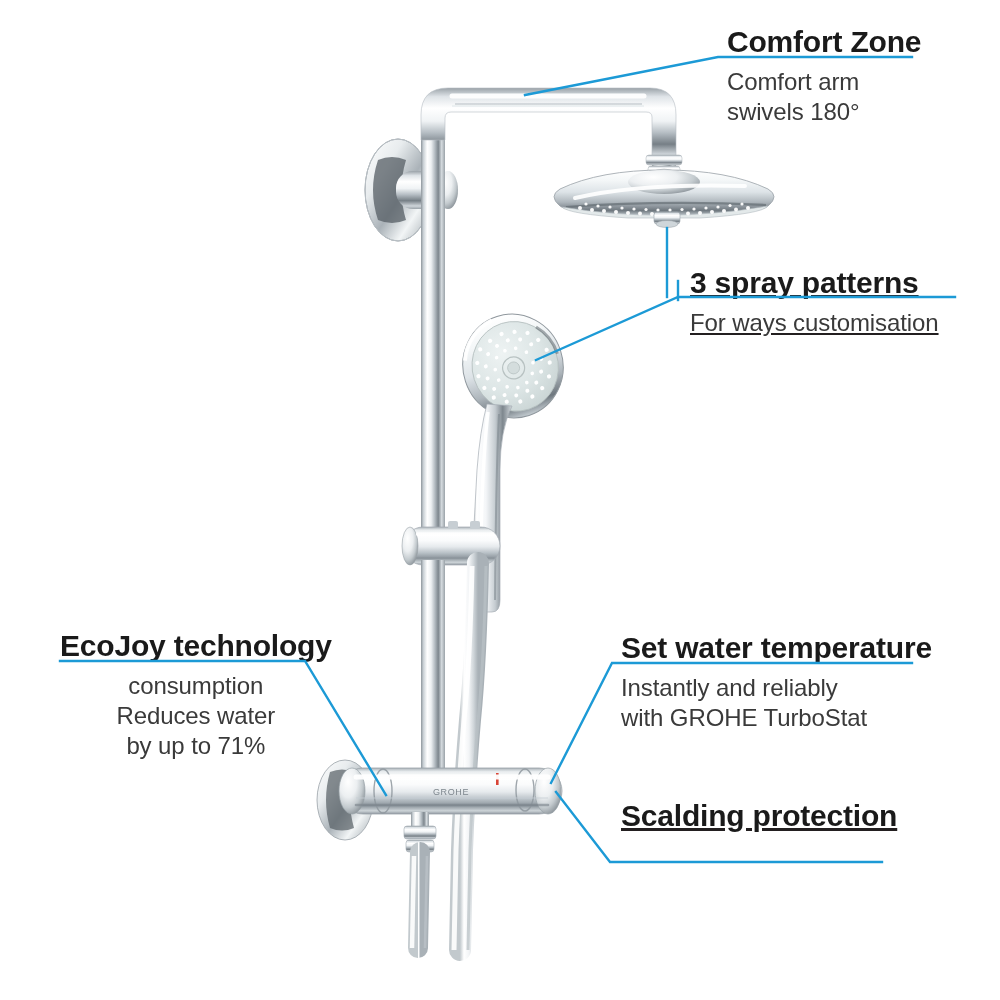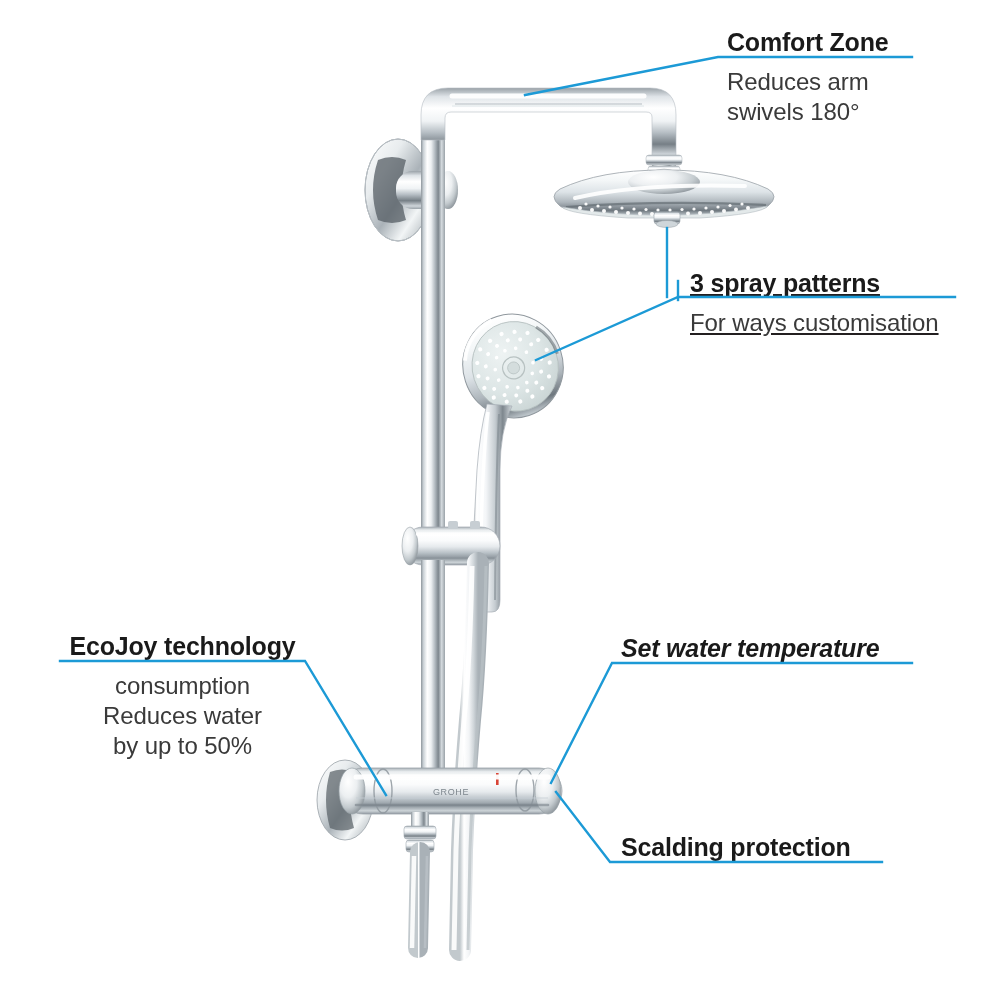--- a/index.html
+++ b/index.html
@@ -8,21 +8,21 @@
     font-family:"Liberation Sans","DejaVu Sans",sans-serif;
     color:#231f20;
     -webkit-font-smoothing:antialiased;
   }
   #stage{position:relative;width:1000px;height:1000px;background:#ffffff;}
 
   
   .callout{position:absolute;}
   .callout .title{
     font-weight:bold;
-    font-size:25px;
+    font-size:30px;
     line-height:30px;
     letter-spacing:-0.2px;
     color:#1a1a1a;
     white-space:nowrap;
   }
   .callout .rule{
     height:2px;background:#1c9ad6;margin-top:3px;margin-bottom:5px;
   }
   .callout .body{
     font-size:24px;
@@ -370,46 +370,50 @@
       <path d="M551 783 L612 663 L912 663"></path>
 
       <path d="M556 792 L610 862 L882 862"></path>
     </g>
   </svg>
 
   <div class="callout" style="left:727px;top:27px;">
     <div class="title">Comfort Zone</div>
     <div class="rule" style="width:185px;opacity:0"></div>
     <div class="body">
-      <div>Reduces arm</div>
+      <div>Comfort arm</div>
       <div>swivels 180°</div>
     </div>
   </div>
 
   <div class="callout" style="left:690px;top:268px;text-decoration:underline;">
     <div class="title">3 spray patterns</div>
     <div class="rule" style="width:265px;opacity:0"></div>
     <div class="body">
       <div>For ways customisation</div>
     </div>
   </div>
 
   <div class="callout" style="left:60px;top:631px;text-align:center;">
     <div class="title">EcoJoy technology</div>
     <div class="rule" style="width:245px;opacity:0"></div>
     <div class="body">
       <div>consumption</div>
       <div>Reduces water</div>
-      <div>by up to 50%</div>
+      <div>by up to 71%</div>
     </div>
   </div>
 
-  <div class="callout" style="left:621px;top:633px;font-style:italic;">
+  <div class="callout" style="left:621px;top:633px;">
     <div class="title">Set water temperature</div>
     <div class="rule" style="width:290px;opacity:0"></div>
+    <div class="body">
+      <div>Instantly and reliably</div>
+      <div>with GROHE TurboStat</div>
+    </div>
   </div>
 
-  <div class="callout" style="left:621px;top:832px;">
+  <div class="callout" style="left:621px;top:801px;text-decoration:underline;">
     <div class="title">Scalding protection</div>
     <div class="rule" style="width:262px;opacity:0"></div>
   </div>
 
 </div>
 
 </body></html>

